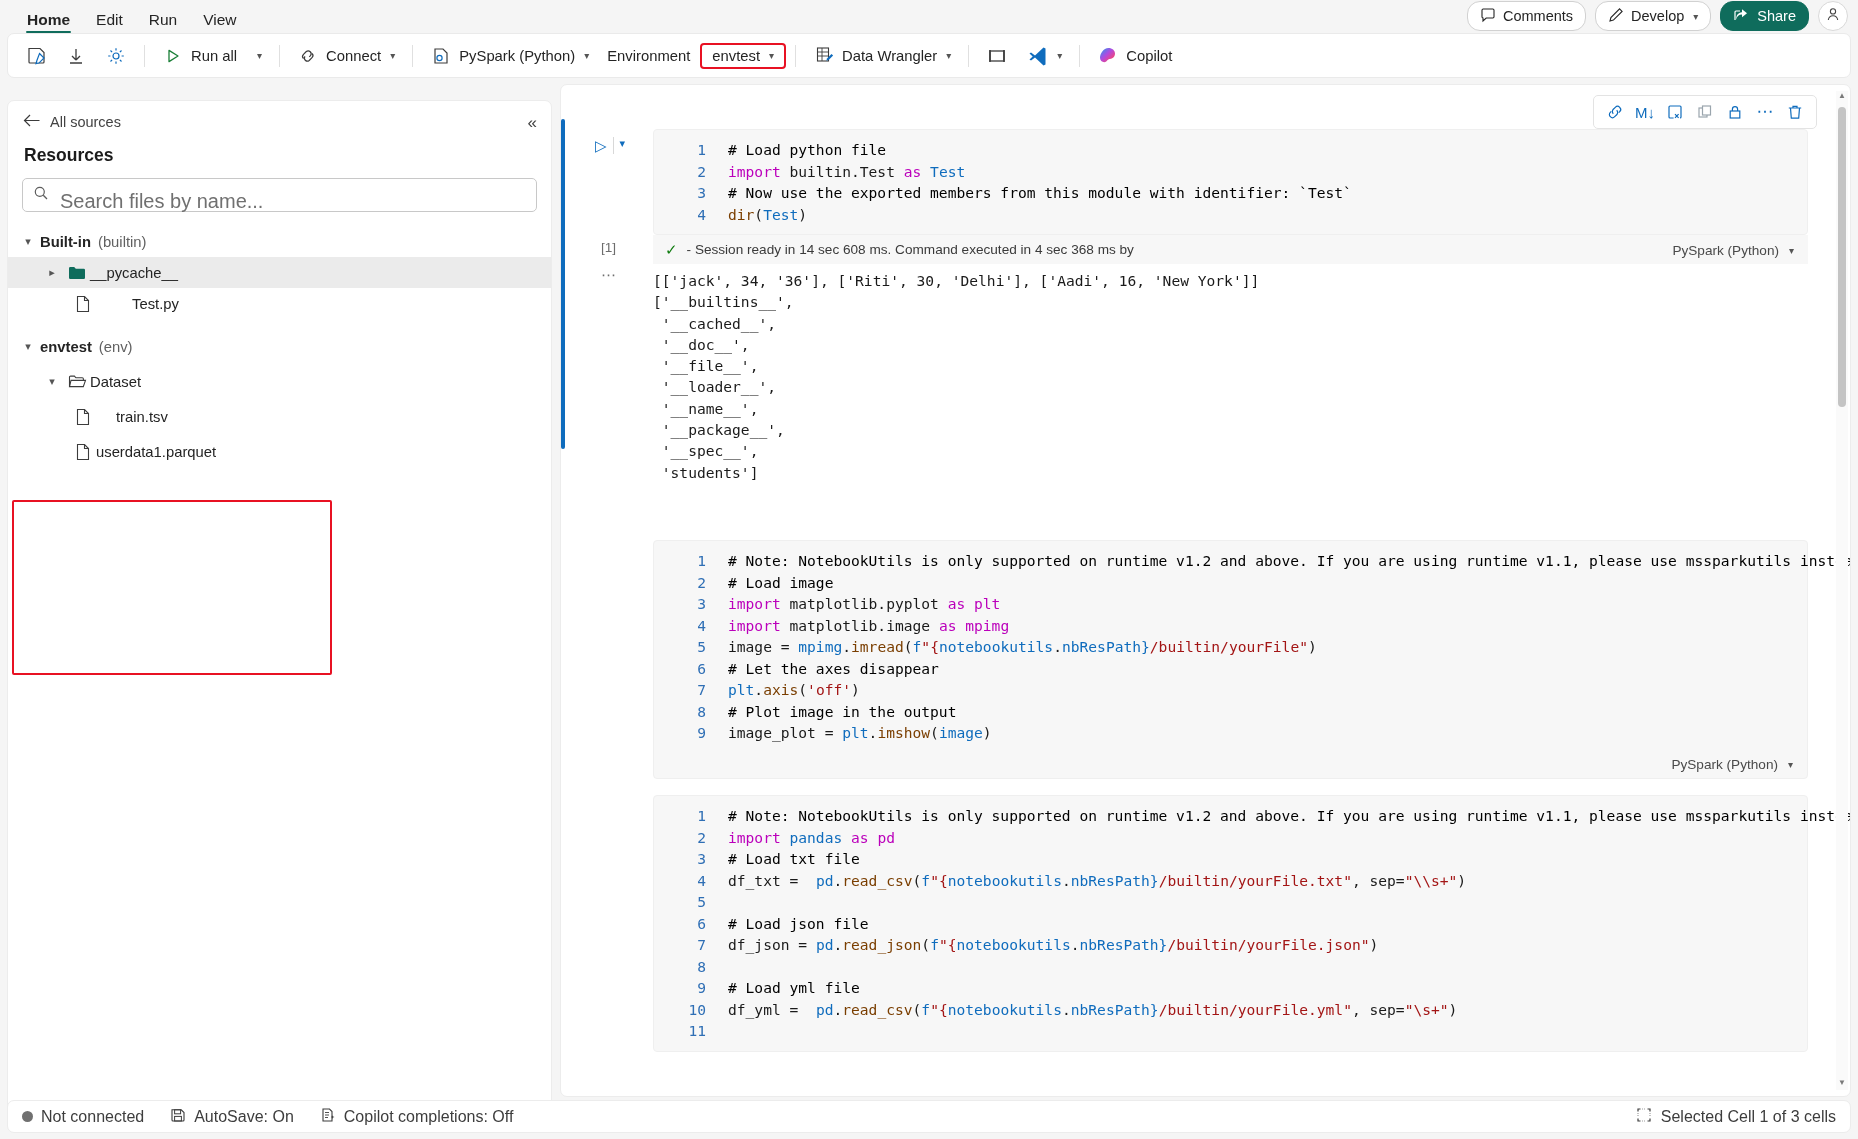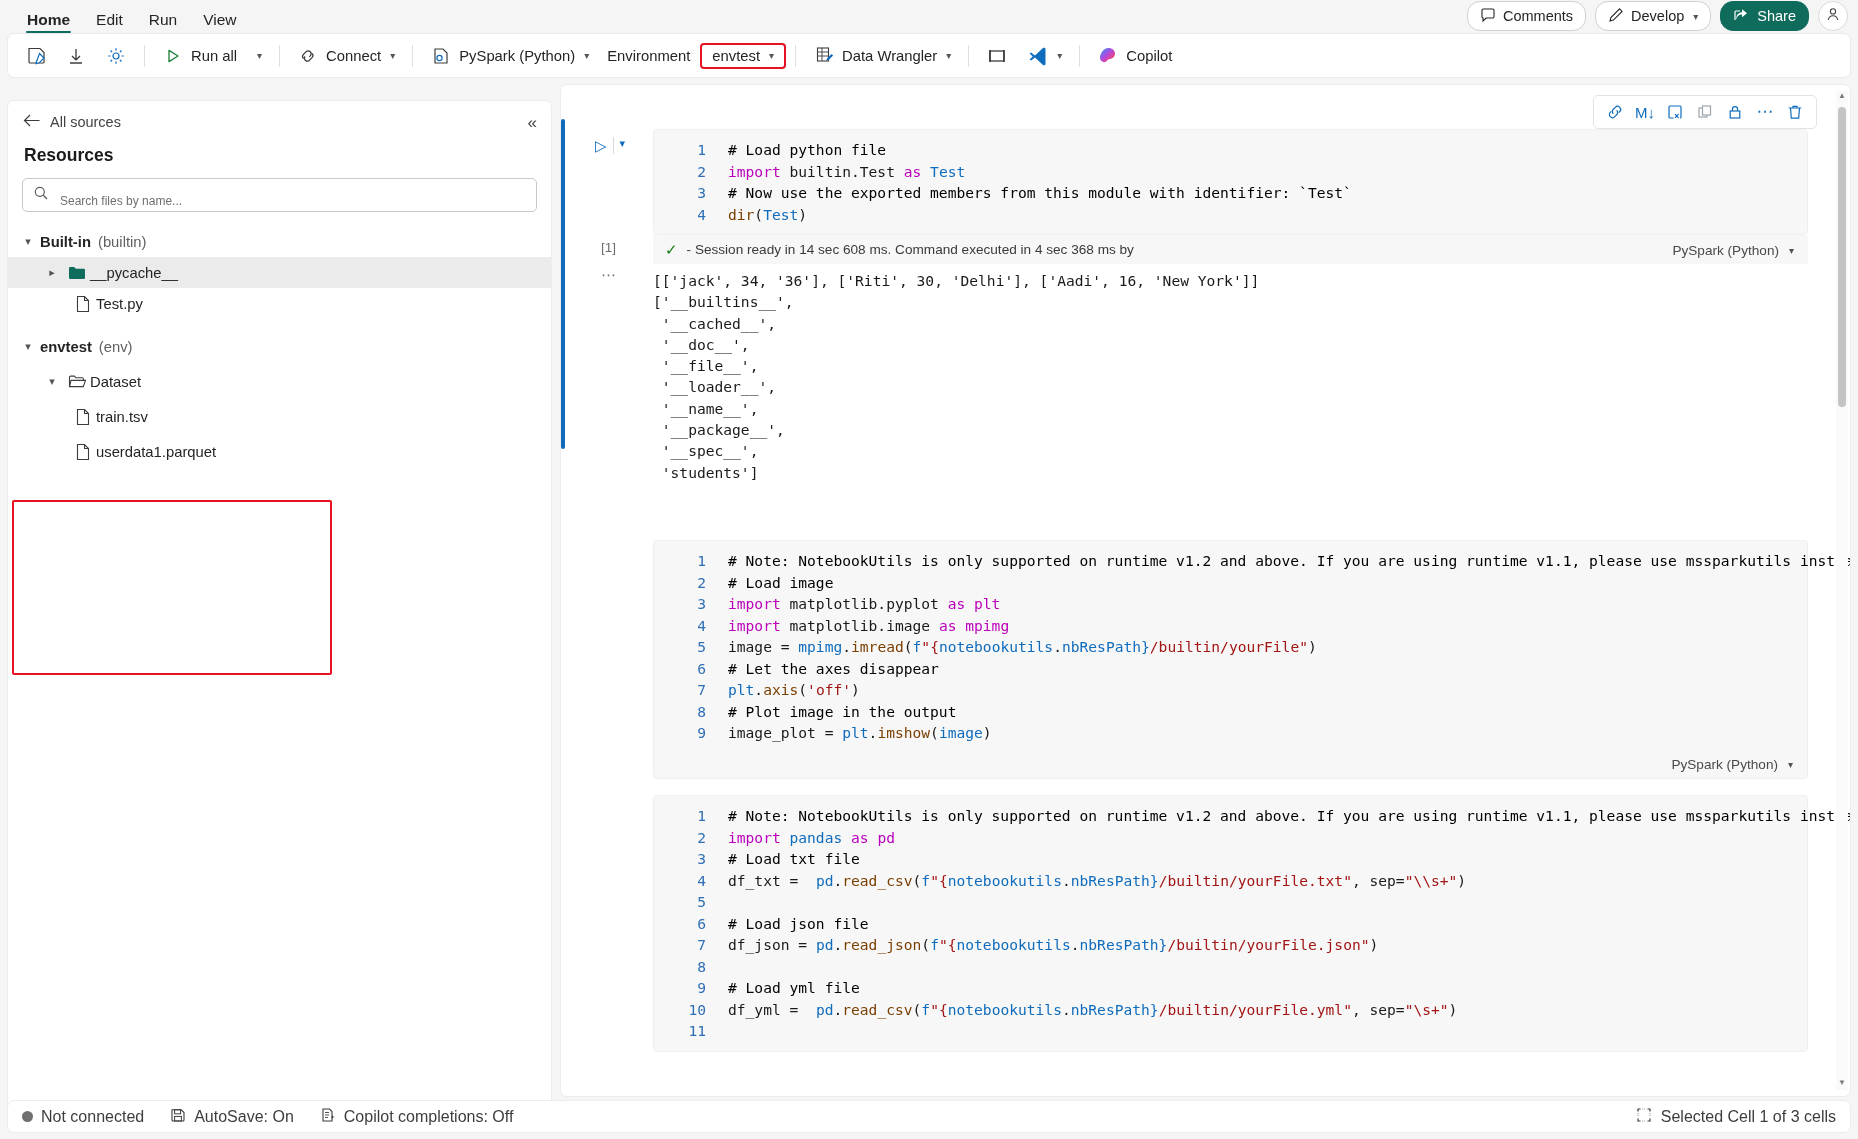--- a/index.html
+++ b/index.html
@@ -67,21 +67,21 @@
   .sb-top { display:flex; align-items:center; padding:12px 14px 4px 14px; }
   .sb-back { display:flex; align-items:center; gap:9px; font-size:14.5px; color:#424242; cursor:pointer; }
   .sb-collapse { margin-left:auto; font-size:17px; color:#424242; cursor:pointer; line-height:1; }
   .sb-title { font-size:17.5px; font-weight:700; color:#1b1b1b; padding:10px 16px 12px 16px; }
   .search-wrap { padding:0 14px 10px 14px; }
   .search-box {
     display:flex; align-items:center; gap:9px; height:34px; border:1px solid #c8c8c8;
     border-radius:5px; padding:0 10px; background:#fff;
   }
   .search-box input {
-    border:none; outline:none; font-size:12px; color:#14532d; flex:1;
+    border:none; outline:none; font-size:20px; color:#14532d; flex:1;
     font-family:"Liberation Sans", sans-serif; background:transparent;margin-top:12px;
   }
   .search-box input::placeholder { color:#707070; }
 
   .tree { padding:4px 0 0 0; position:relative; }
   .trow {
     display:flex; align-items:center; height:31px; padding-left:8px;
     font-size:14.8px; color:#242424; cursor:pointer; position:relative;
   }
   .trow.sel { background:#ebebeb; }
@@ -385,21 +385,21 @@
       <div class="trow sel" style="padding-left:32px;">
         <span class="tw-caret">▸</span>
         <span class="tw-icon">
           <svg width="18" height="15" viewBox="0 0 18 15">
               <path d="M1 3.2A1.2 1.2 0 0 1 2.2 2h4l1.6 1.8h8A1.2 1.2 0 0 1 17 5v7.8a1.2 1.2 0 0 1-1.2 1.2H2.2A1.2 1.2 0 0 1 1 12.8z" fill="#0f6c5c"></path>
             </svg>
         </span>
         <span class="tw-label">__pycache__</span>
       </div>
 
-      <div class="trow" style="padding-left:62px;">
+      <div class="trow" style="padding-left:62px;gap:36px;">
         <span class="tw-icon">
           <svg width="16" height="18" viewBox="0 0 16 18">
               <path d="M2.5 1.5h7L13.5 5.5v11h-11z" fill="none" stroke="#3c3c3c" stroke-width="1.1"></path>
               <path d="M9.5 1.5v4h4" fill="none" stroke="#3c3c3c" stroke-width="1.1"></path>
             </svg>
         </span>
         <span class="tw-label">Test.py</span>
       </div>
 
       <div class="trow" style="margin-top:12px;">
@@ -412,21 +412,21 @@
         <span class="tw-caret">▾</span>
         <span class="tw-icon">
           <svg width="19" height="15" viewBox="0 0 19 15">
               <path d="M1.5 12.6V3.2A1.1 1.1 0 0 1 2.6 2.1h3.8l1.5 1.7h6.4a1.1 1.1 0 0 1 1.1 1.1v1.3" fill="none" stroke="#3c3c3c" stroke-width="1.1"></path>
               <path d="M3 6.4h14.5l-2.2 6.2H1.5z" fill="none" stroke="#3c3c3c" stroke-width="1.1"></path>
             </svg>
         </span>
         <span class="tw-label">Dataset</span>
       </div>
 
-      <div class="trow" style="padding-left:62px; margin-top:4px;">
+      <div class="trow" style="padding-left:62px; margin-top:4px;gap:20px;">
         <span class="tw-icon">
           <svg width="16" height="18" viewBox="0 0 16 18">
               <path d="M2.5 1.5h7L13.5 5.5v11h-11z" fill="none" stroke="#3c3c3c" stroke-width="1.1"></path>
               <path d="M9.5 1.5v4h4" fill="none" stroke="#3c3c3c" stroke-width="1.1"></path>
             </svg>
         </span>
         <span class="tw-label">train.tsv</span>
       </div>
 
       <div class="trow" style="padding-left:62px; margin-top:4px;">

